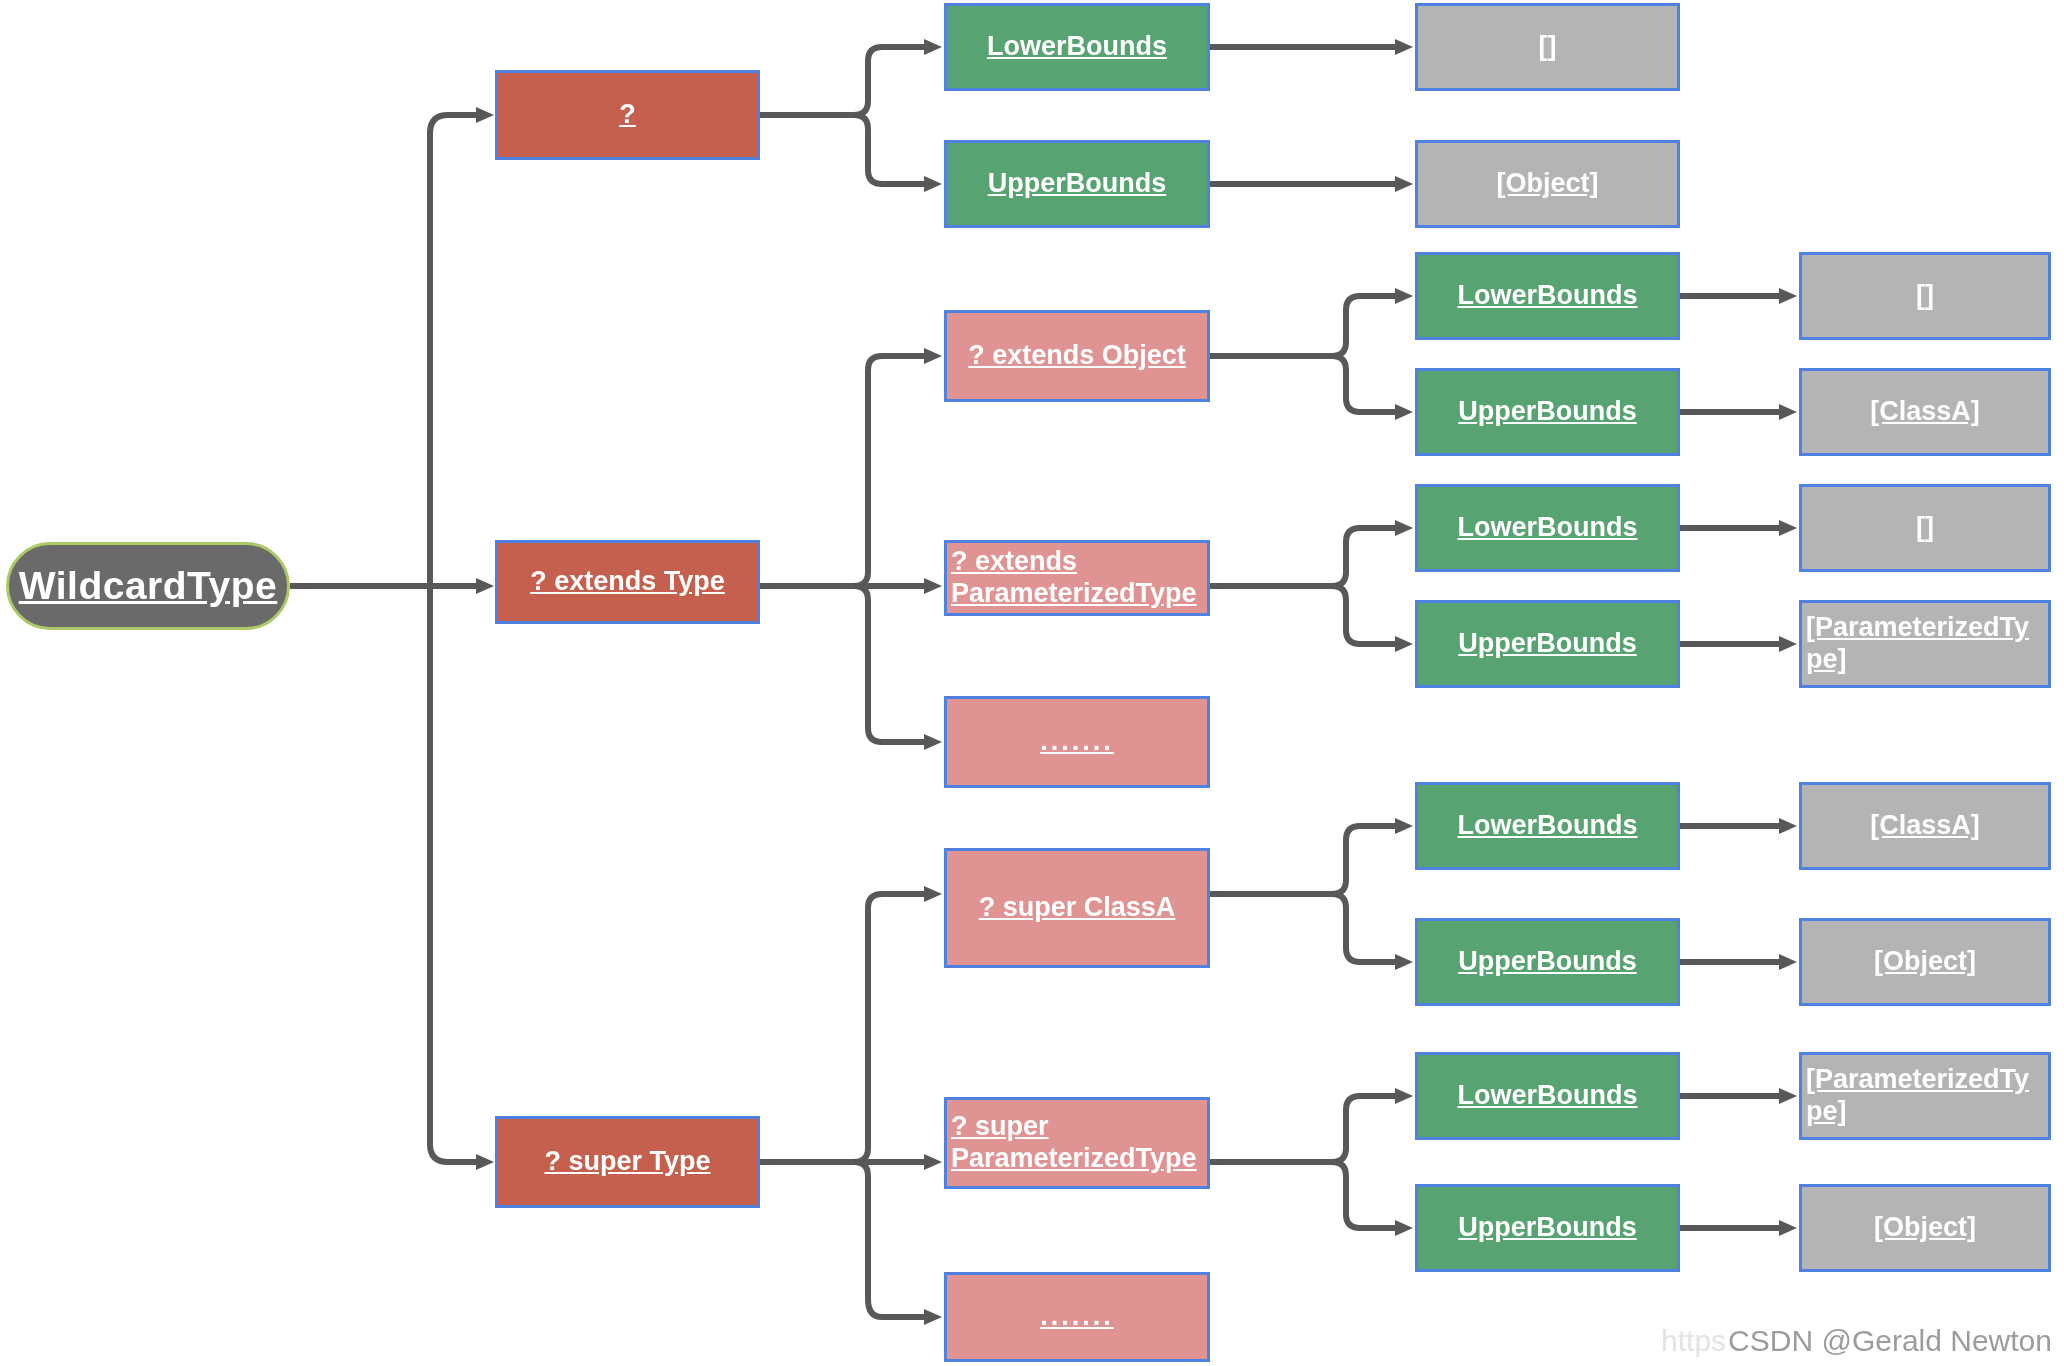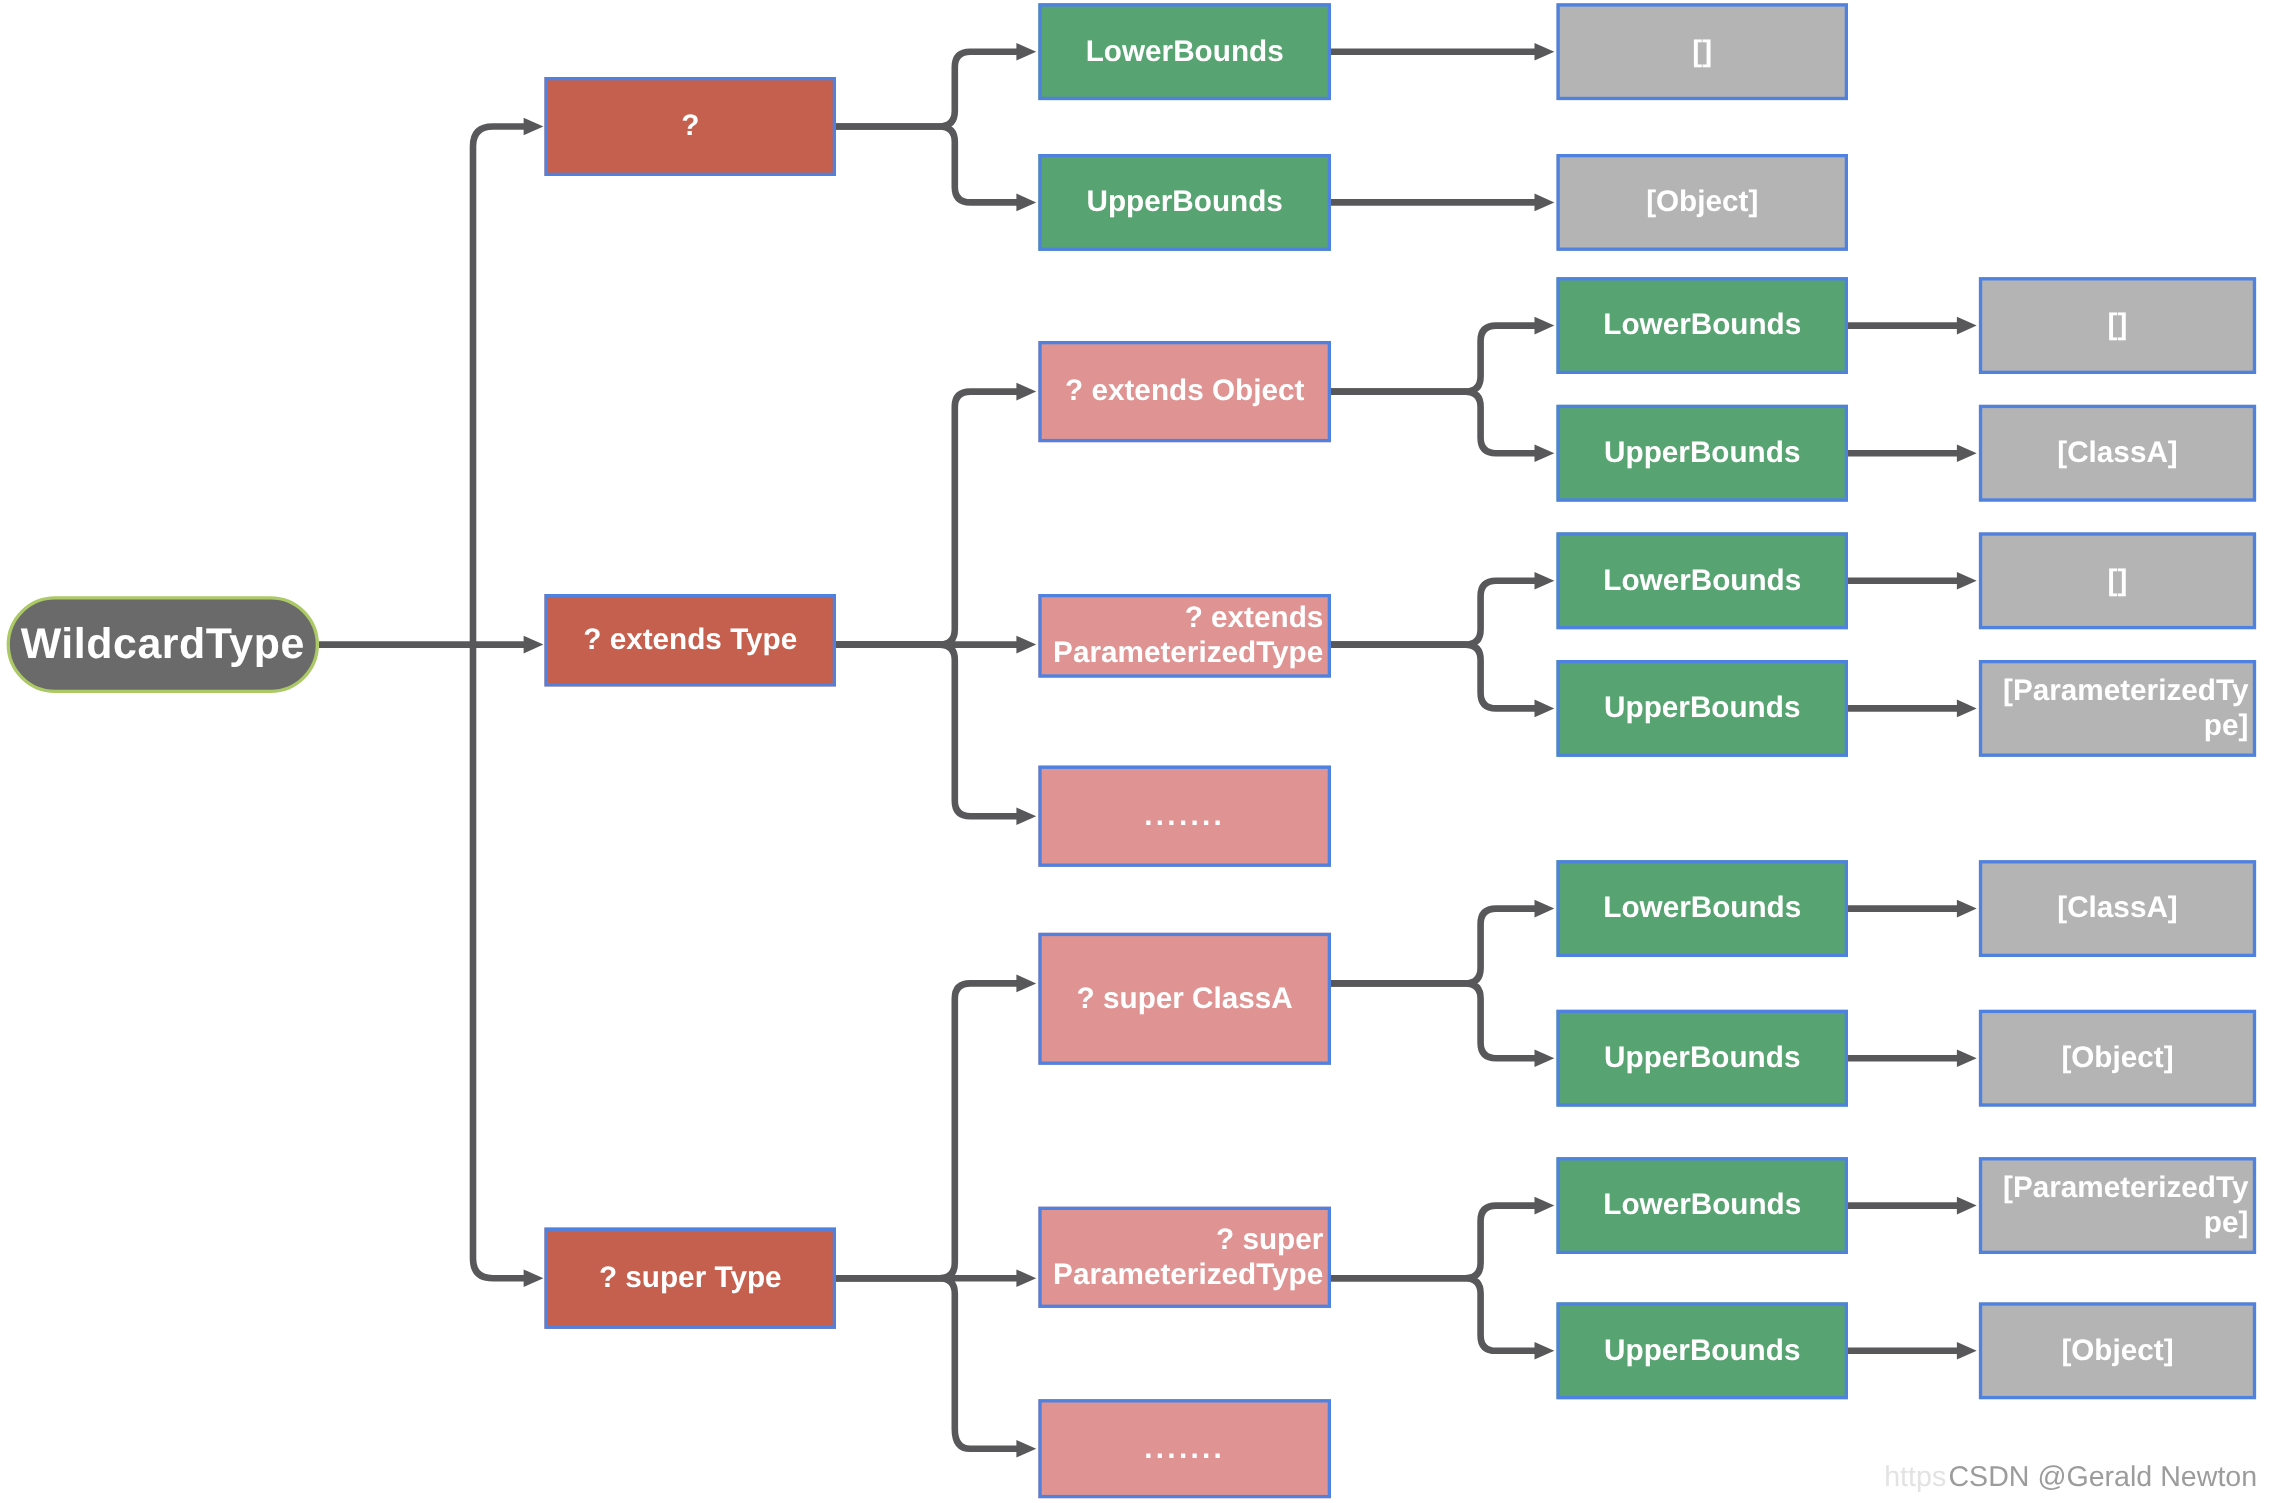--- a/index.html
+++ b/index.html
@@ -7,37 +7,38 @@
     position:relative;
     width:2064px;height:1366px;
     background:#ffffff;
     font-family:"Liberation Sans","DejaVu Sans",sans-serif;
     overflow:hidden;
   }
   svg.connectors{position:absolute;left:0;top:0;z-index:1;}
   .node{
     position:absolute;z-index:2;
     display:flex;align-items:center;justify-content:center;
-    text-align:right;color:#ffffff;
+    text-align:left;color:#ffffff;
     font-weight:700;font-size:27px;line-height:1.18;
     box-sizing:border-box;padding:4px 4px;
     cursor:default;
+    text-decoration:underline;
   }
   .node.root{
     background:#6a6a6a;border:3px solid #abc965;border-radius:46px;
     font-size:39px;letter-spacing:0.5px;
   }
   .node.red{background:#c5604f;border:3px solid #4f82e0;}
   .node.pink{background:#df9392;border:3px solid #4f82e0;}
   .node.green{background:#58a372;border:3px solid #4f82e0;}
   .node.gray{background:#b5b4b4;border:3px solid #4f82e0;word-break:break-all;}
   .node.dots{letter-spacing:3px;}
   .watermark{
     position:absolute;right:12px;bottom:8px;z-index:3;
-    font-size:26px;color:#9c9c9c;font-weight:400;white-space:nowrap;
+    font-size:30px;color:#9c9c9c;font-weight:400;white-space:nowrap;
   }
   .watermark .faint{color:#e3e3e3;margin-right:2px;}
 </style>
 </head>
 <body>
 
 <div class="canvas">
 
   <svg class="connectors" width="2064" height="1366" viewBox="0 0 2064 1366" fill="none">
     <defs>

